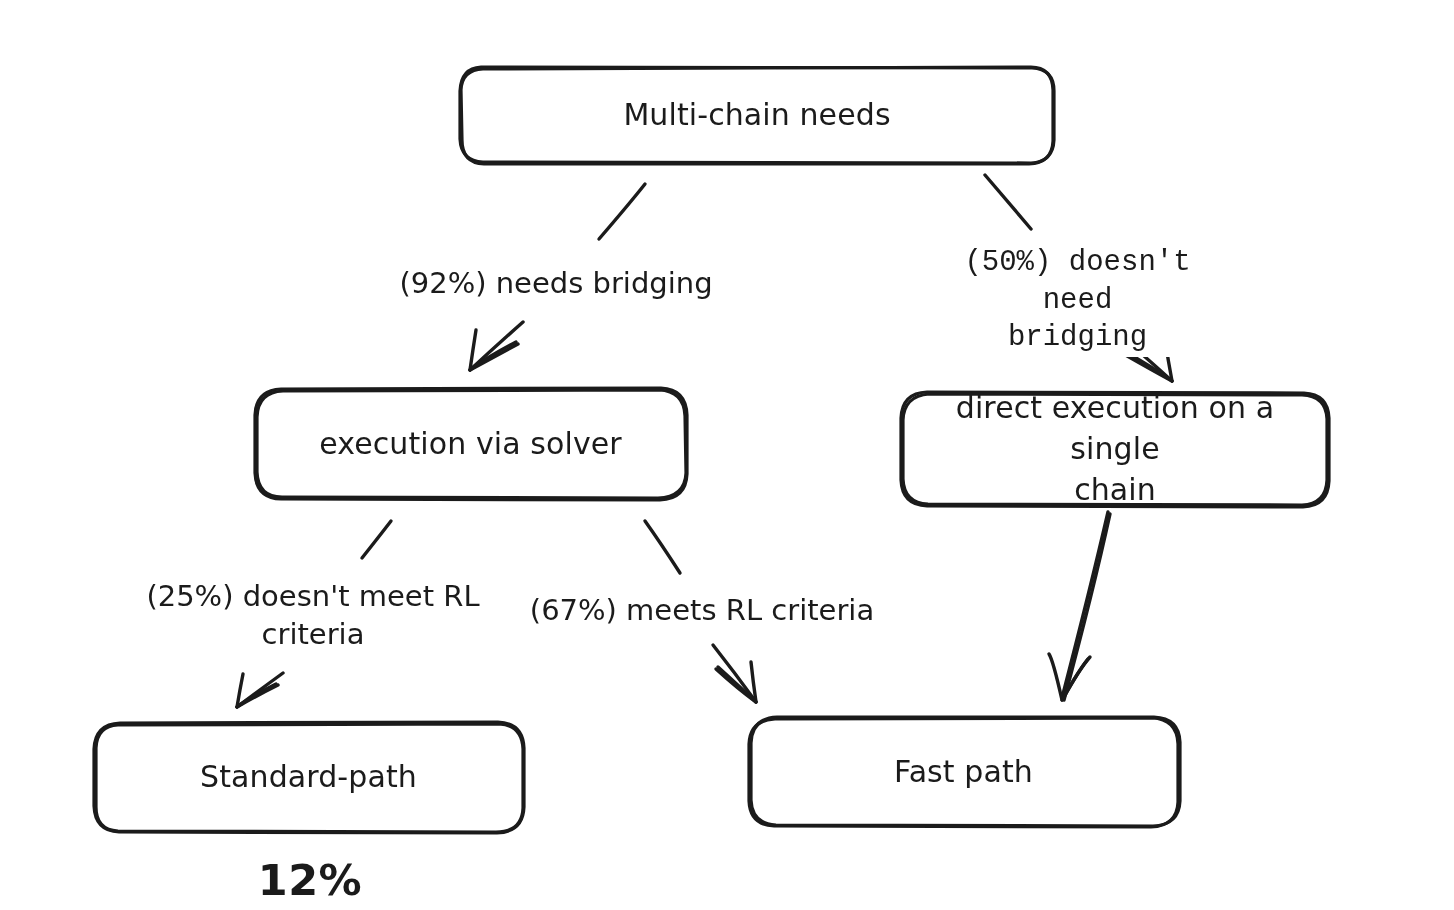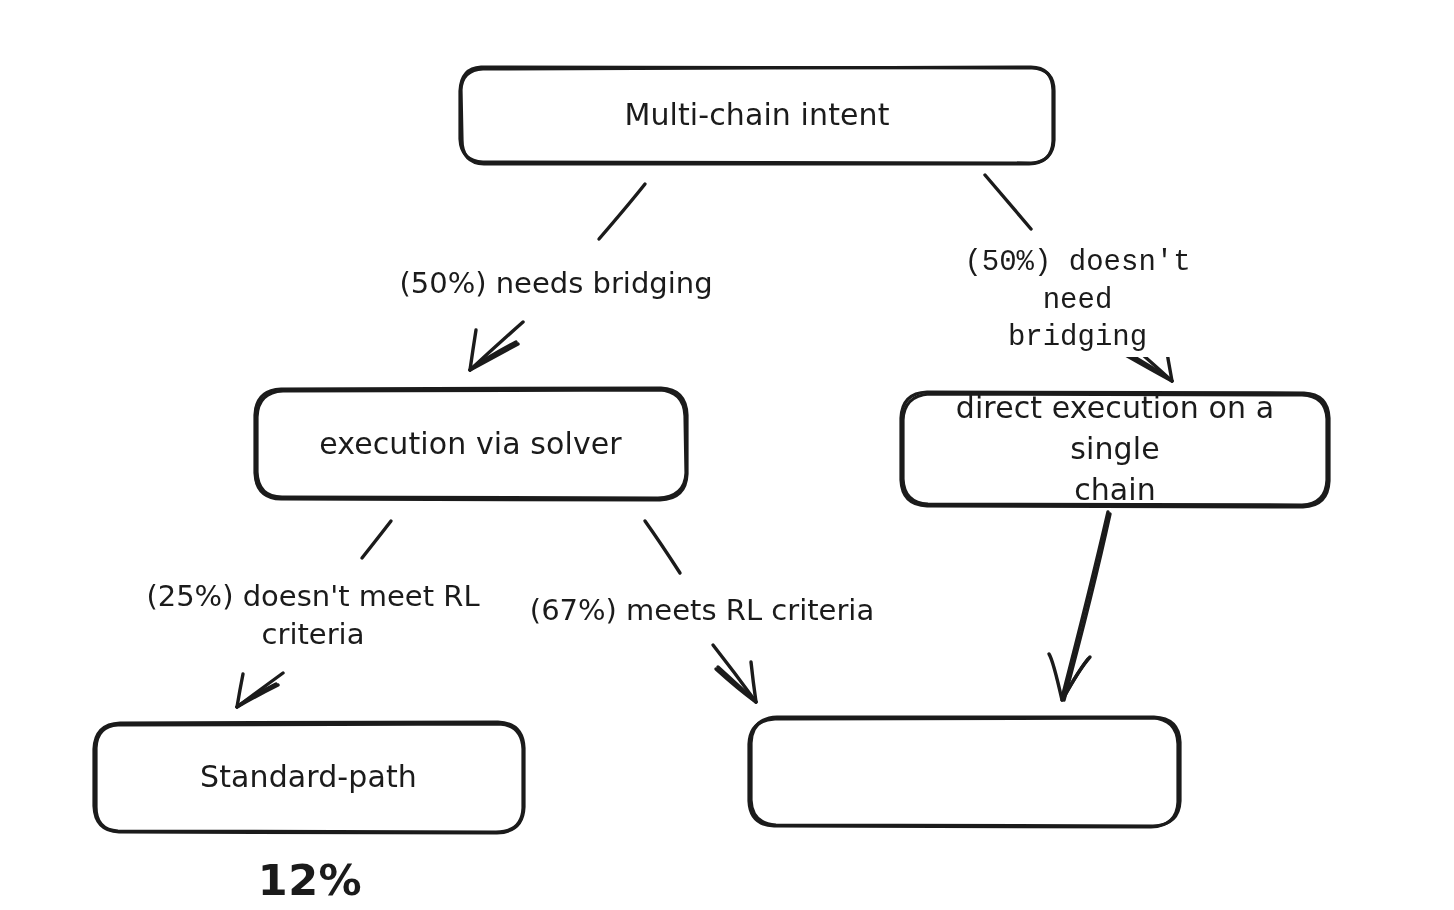--- a/index.html
+++ b/index.html
@@ -138,21 +138,21 @@
     </g>
   </svg>
 
   <div class="node" style="left:457px; top:64px; width:600px; height:102px;">
     <svg class="sketch-frame" viewBox="0 0 600 102" preserveAspectRatio="none">
       <g fill="#ffffff" stroke="#1b1b1b" stroke-width="3.2" stroke-linecap="round" stroke-linejoin="round">
         <path d="M 24 3 L 575 4 Q 597 5 597 27 L 597 76 Q 596 98 574 99 L 26 98 Q 4 97 3 75 L 3 27 Q 4 4 24 3 Z"></path>
         <path fill="none" d="M 26 5 L 574 3 Q 595 3 596 26 L 596 77 Q 595 99 572 100 L 27 100 Q 5 99 5 76 L 4 26 Q 5 6 26 5"></path>
       </g>
     </svg>
-    <span class="node-label">Multi-chain intent</span>
+    <span class="node-label">Multi-chain needs</span>
   </div>
 
   <div class="node" style="left:251px; top:385px; width:439px; height:118px;">
     <svg class="sketch-frame" viewBox="0 0 439 118" preserveAspectRatio="none">
       <g fill="#ffffff" stroke="#1b1b1b" stroke-width="3.2" stroke-linecap="round" stroke-linejoin="round">
         <path d="M 30 4 L 410 3 Q 435 4 436 30 L 436 89 Q 435 114 409 115 L 30 114 Q 5 113 4 88 L 4 30 Q 5 5 30 4 Z"></path>
         <path fill="none" d="M 32 6 L 408 5 Q 433 6 434 31 L 435 88 Q 434 112 407 113 L 31 112 Q 7 112 6 87 L 6 32 Q 7 7 32 6"></path>
       </g>
     </svg>
     <span class="node-label">execution via solver</span>
@@ -179,23 +179,24 @@
     <span class="node-label">Standard-path</span>
   </div>
 
   <div class="node" style="left:745px; top:714px; width:437px; height:117px;">
     <svg class="sketch-frame" viewBox="0 0 437 117" preserveAspectRatio="none">
       <g fill="#ffffff" stroke="#1b1b1b" stroke-width="3.2" stroke-linecap="round" stroke-linejoin="round">
         <path d="M 30 5 L 407 4 Q 432 5 433 30 L 433 88 Q 432 112 406 113 L 29 112 Q 5 111 4 87 L 4 30 Q 5 6 30 5 Z"></path>
         <path fill="none" d="M 32 3 L 409 3 Q 434 4 435 28 L 435 87 Q 434 111 408 112 L 31 111 Q 7 110 6 86 L 6 29 Q 7 4 32 3"></path>
       </g>
     </svg>
-  </div>
-
-  <div class="edge-label" style="left:386px; top:265px; width:340px;">(50%) needs bridging</div>
+    <span class="node-label">Fast path</span>
+  </div>
+
+  <div class="edge-label" style="left:386px; top:265px; width:340px;">(92%) needs bridging</div>
 
   <div class="edge-label" style="left:925px; top:244px; width:305px;font-family:Liberation Mono, monospace;">(50%) doesn't need
 bridging</div>
 
   <div class="edge-label" style="left:128px; top:578px; width:370px;">(25%) doesn't meet  RL
 criteria</div>
 
   <div class="edge-label" style="left:521px; top:592px; width:362px;">(67%) meets RL criteria</div>
 
   <div class="pct-label" style="left:190px; top:855px; width:240px;">12%</div>

